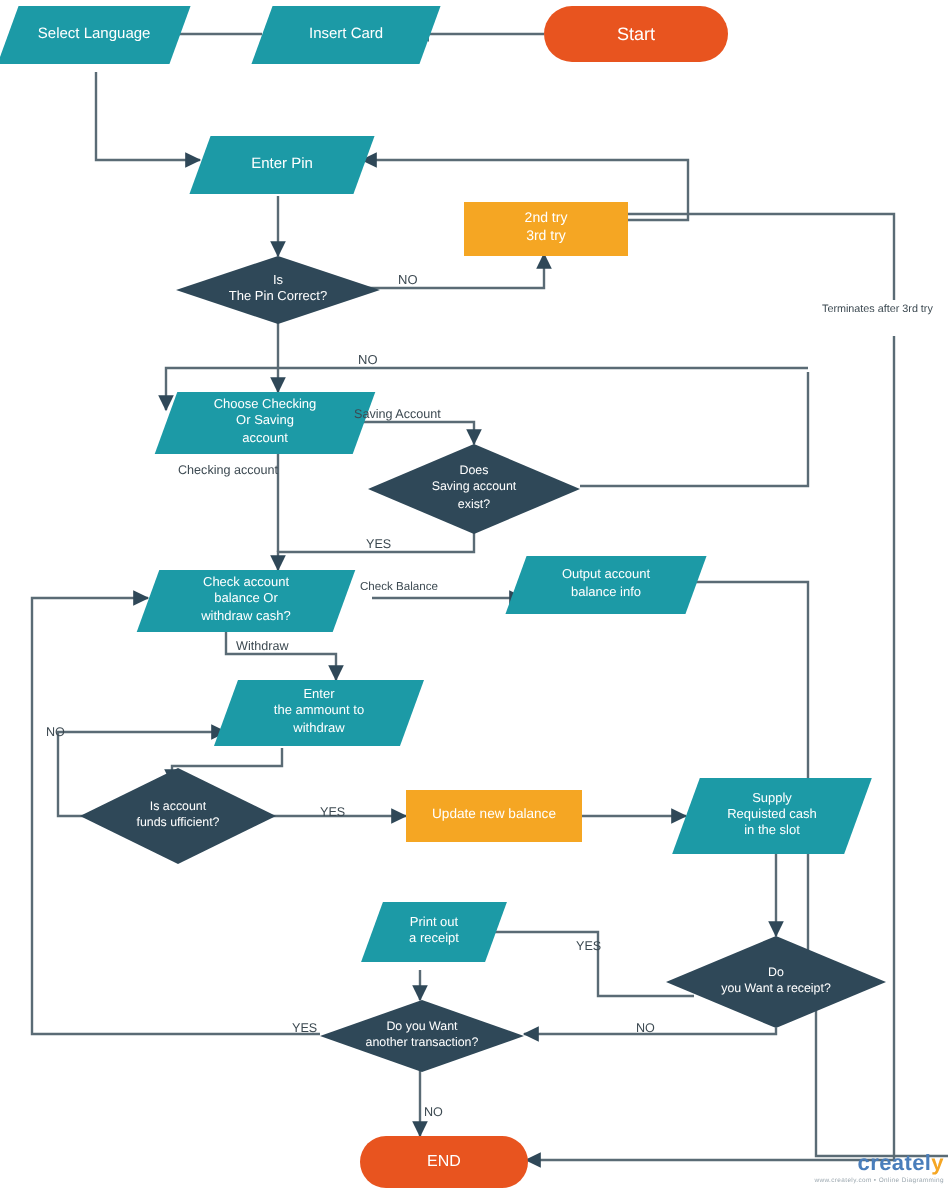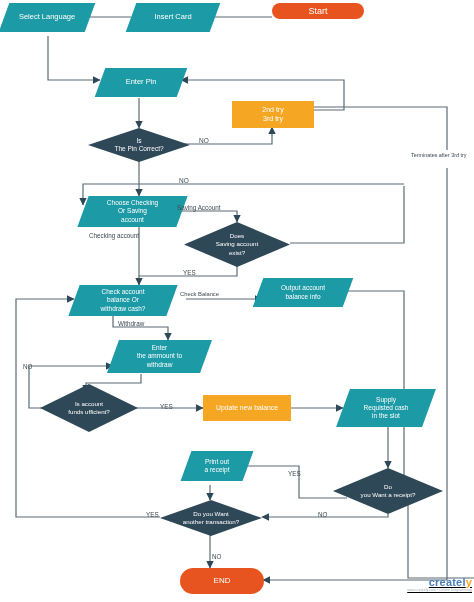--- a/index.html
+++ b/index.html
@@ -84,21 +84,21 @@
       <path d="M388,514 L388,517 L262,517" marker-end="url(#ah)"></path>
 
       <path d="M160,517 L16,517 L16,299 L74,299" marker-end="url(#ah)"></path>
 
       <path d="M210,534 L210,568" marker-end="url(#ah)"></path>
 
       <path d="M408,500 L408,578 L474,578" stroke="#5a6b75"></path>
     </g>
   </svg>
 
-  <div class="node term" style="left:272px;top:3px;width:92px;height:16px;font-size:9px;">
+  <div class="node term" style="left:272px;top:3px;width:92px;height:28px;font-size:9px;">
     <span>Start</span>
   </div>
 
   <div class="node" style="left:131px;top:3px;width:84px;height:29px;background:#1c9aa6;transform:skewX(-20deg);font-size:7.5px;">
     <span style="transform:skewX(20deg);">Insert Card</span>
   </div>
 
   <div class="node" style="left:4px;top:3px;width:86px;height:29px;background:#1c9aa6;transform:skewX(-20deg);font-size:7.5px;">
     <span style="transform:skewX(20deg);">Select Language</span>
   </div>
@@ -238,20 +238,20 @@
   <div class="edge-label" style="left:160px;top:403px;font-size:6.3px;">YES</div>
 
   <div class="edge-label" style="left:288px;top:470px;font-size:6.3px;">YES</div>
 
   <div class="edge-label" style="left:318px;top:511px;font-size:6.3px;">NO</div>
 
   <div class="edge-label" style="left:146px;top:511px;font-size:6.3px;">YES</div>
 
   <div class="edge-label" style="left:212px;top:553px;font-size:6.3px;">NO</div>
 
-  <div class="watermark" style="left:404px;top:576px;width:68px;text-decoration:underline;">
+  <div class="watermark" style="left:404px;top:576px;width:68px;">
     <div class="wm-main">
       <span>createl</span><span class="y">y</span>
     </div>
     <div class="wm-sub">www.creately.com • Online Diagramming</div>
   </div>
 
 </div>
 
 </body></html>

